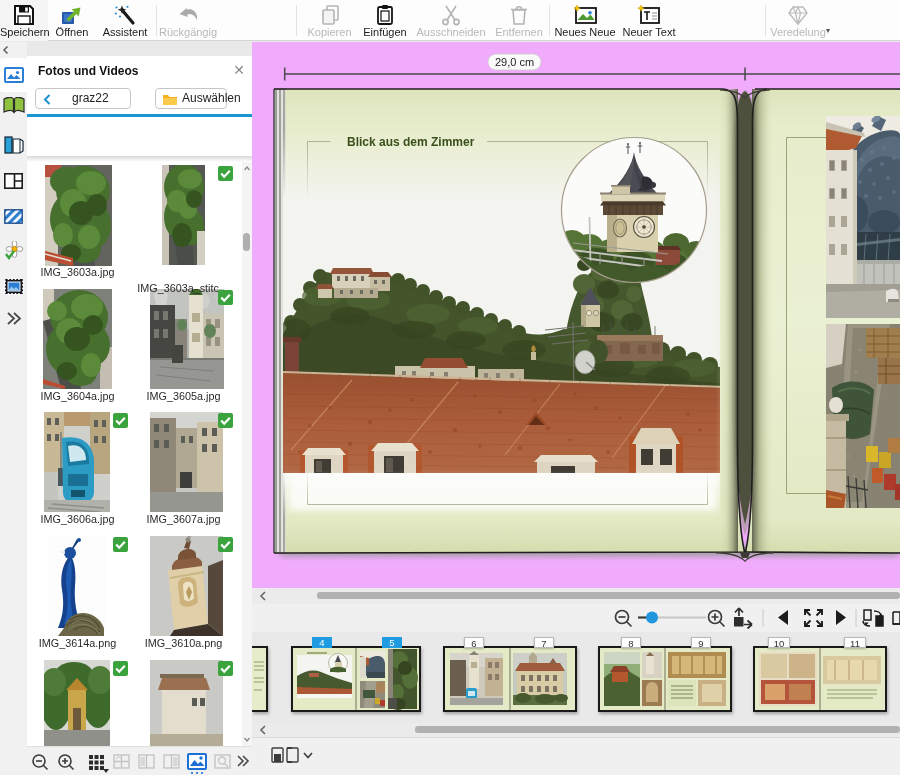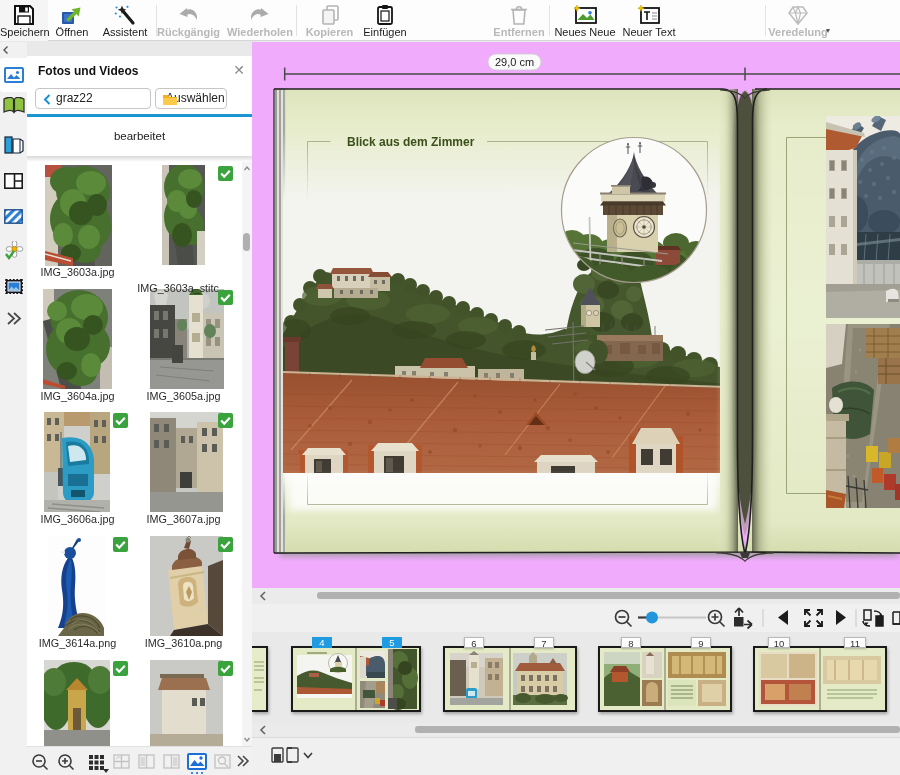--- a/index.html
+++ b/index.html
@@ -6,21 +6,21 @@
   html,body { width:900px; height:775px; overflow:hidden; }
   body { font-family:"Liberation Sans", sans-serif; background:#e9e9e9; }
   #app { position:relative; width:900px; height:775px; }
   .abs { position:absolute; }
 
   
   #toolbar { position:absolute; left:0; top:0; width:900px; height:41px; background:#fdfdfd; border-bottom:1px solid #d5d5d5; }
   .tb { position:absolute; top:0; height:41px; text-align:center; }
   .tb svg { display:block; margin:4px auto 0; }
   .tb .lbl { font-size:11px; color:#1c1c1c; display:block; margin-top:0px; white-space:nowrap; }
-  .tb.dis .lbl { color:#b8b8b8;font-weight:bold; }
+  .tb.dis .lbl { color:#b8b8b8; }
   .tsep { position:absolute; top:5px; height:31px; width:1px; background:#e2e2e2; }
 
   
   #lstrip { position:absolute; left:0; top:42px; width:27px; height:733px; background:#f1f1f1; }
   .sic { position:absolute; left:0px; width:27px; height:34px; display:flex; align-items:center; justify-content:center; }
 
   
   #panel { position:absolute; left:27px; top:56px; width:225px; height:719px; background:#ffffff; }
   #panelband { position:absolute; left:27px; top:42px; width:225px; height:14px; background:#e9e9e9; }
   #phead { position:absolute; left:11px; top:8px; font-size:12px; font-weight:bold; color:#111; }
@@ -95,44 +95,43 @@
       <span class="lbl">Assistent</span>
     </div>
     <div class="tsep" style="left:156px;"></div>
     <div class="tb dis" style="left:157px; width:62px;">
       <svg width="24" height="22" viewBox="0 0 24 22">
           <path d="M7 7.5 C13 3 19.5 5.5 21 12 L21 16 C18.5 10 13.5 8.5 9.5 11.5 Z" fill="#ababab"></path>
           <path d="M3.5 10 L11 4 L11.5 13 Z" fill="#ababab"></path>
         </svg>
       <span class="lbl">Rückgängig</span>
     </div>
-    <div class="tb dis" style="left:225px; width:70px;">
-      <svg width="24" height="22" viewBox="0 0 24 22">
-          <g transform="scale(-1,1) translate(-24,0)">
-            <path d="M7 7.5 C13 3 19.5 5.5 21 12 L21 16 C18.5 10 13.5 8.5 9.5 11.5 Z" fill="#ababab"></path>
-            <path d="M3.5 10 L11 4 L11.5 13 Z" fill="#ababab"></path>
-          </g>
-        </svg>
-      <span class="lbl">Wiederholen</span>
-    </div>
     <div class="tsep" style="left:296px;"></div>
     <div class="tb dis" style="left:302px; width:55px;">
       <svg width="22" height="22" viewBox="0 0 22 22">
           <rect x="8" y="2" width="11" height="14" rx="1" fill="none" stroke="#b4b4b4" stroke-width="1.6"></rect>
           <rect x="4" y="6" width="11" height="14" rx="1" fill="#f4f4f4" stroke="#b4b4b4" stroke-width="1.6"></rect>
         </svg>
       <span class="lbl">Kopieren</span>
     </div>
     <div class="tb" style="left:357px; width:56px;">
       <svg width="22" height="22" viewBox="0 0 22 22">
           <rect x="4" y="3" width="14" height="17" rx="1.5" fill="none" stroke="#141414" stroke-width="1.8"></rect>
           <rect x="8" y="1" width="6" height="4" rx="1" fill="#141414"></rect>
           <rect x="7" y="7" width="8" height="10" fill="none" stroke="#141414" stroke-width="1.2"></rect>
         </svg>
       <span class="lbl">Einfügen</span>
+    </div>
+    <div class="tb dis" style="left:413px; width:76px;">
+      <svg width="22" height="22" viewBox="0 0 22 22">
+          <path d="M6 2 L15 16 M16 2 L7 16" stroke="#b4b4b4" stroke-width="1.6"></path>
+          <circle cx="5.5" cy="18" r="2.6" fill="none" stroke="#b4b4b4" stroke-width="1.6"></circle>
+          <circle cx="16.5" cy="18" r="2.6" fill="none" stroke="#b4b4b4" stroke-width="1.6"></circle>
+        </svg>
+      <span class="lbl">Ausschneiden</span>
     </div>
     <div class="tb dis" style="left:489px; width:60px;">
       <svg width="22" height="22" viewBox="0 0 22 22">
           <path d="M5 6 h12 l-1.2 14 h-9.6 z" fill="none" stroke="#b4b4b4" stroke-width="1.6"></path>
           <path d="M3 5.5 h16" stroke="#b4b4b4" stroke-width="1.6"></path>
           <path d="M8.5 5 c0-3 5-3 5 0" fill="none" stroke="#b4b4b4" stroke-width="1.6"></path>
         </svg>
       <span class="lbl">Entfernen</span>
     </div>
     <div class="tsep" style="left:549px;"></div>
@@ -247,29 +246,28 @@
     <div class="sic" style="top:259px;">
       <svg width="16" height="13" viewBox="0 0 16 13">
           <path d="M2 1 l6 5.5 l-6 5.5 M8 1 l6 5.5 l-6 5.5" fill="none" stroke="#4a4a4a" stroke-width="1.8"></path>
         </svg>
     </div>
   </div>
   <div id="panelband"></div>
   <div id="panel">
     <div id="phead">Fotos und Videos</div>
     <div id="pclose">✕</div>
-    <div class="field" style="left:8px; width:116px; padding-left:20px;"><svg width="8" height="11" viewBox="0 0 8 11" style="position:absolute;left:7px;top:5px;">
+    <div class="field" style="left:8px; width:96px; padding-left:36px;"><svg width="8" height="11" viewBox="0 0 8 11" style="position:absolute;left:7px;top:5px;">
           <path d="M6.5 1 L2 5.5 L6.5 10" fill="none" stroke="#1a8fd1" stroke-width="2"></path>
         </svg>graz22</div>
-    <div class="field" style="left:128px; width:72px; padding-left:10px; line-height:18px;">Auswählen<svg width="16" height="13" viewBox="0 0 16 13" style="position:absolute;left:6px;top:4px;">
+    <div class="field" style="left:128px; width:72px; padding-left:26px; line-height:18px;">Auswählen<svg width="16" height="13" viewBox="0 0 16 13" style="position:absolute;left:6px;top:4px;">
           <path d="M1 2 h5 l1.5 2 h7.5 v8 h-14 z" fill="#f5b11c"></path>
           <path d="M1 5 h14 v7 h-14 z" fill="#fcc94a"></path>
         </svg></div>
     <div id="bluebar"></div>
-    <div id="bearb">bearbeitet</div>
     <div id="bearbshadow"></div>
     <div id="thumbs">
     <div class="ph" style="left:18px; top:3px; width:67px; height:101px;">
       <svg width="67" height="101" viewBox="0 0 67 101">
             <rect width="67" height="101" fill="#62645d"></rect>
             <rect x="0" y="0" width="13" height="101" fill="#d3cdc0"></rect>
             <rect x="0" y="0" width="16" height="12" fill="#b5513e"></rect>
             <path d="M10 14 L28 101 L50 101 L38 10 z" fill="#50524d"></path>
             <g fill="#47702e">
               <ellipse cx="38" cy="26" rx="27" ry="25"></ellipse>

